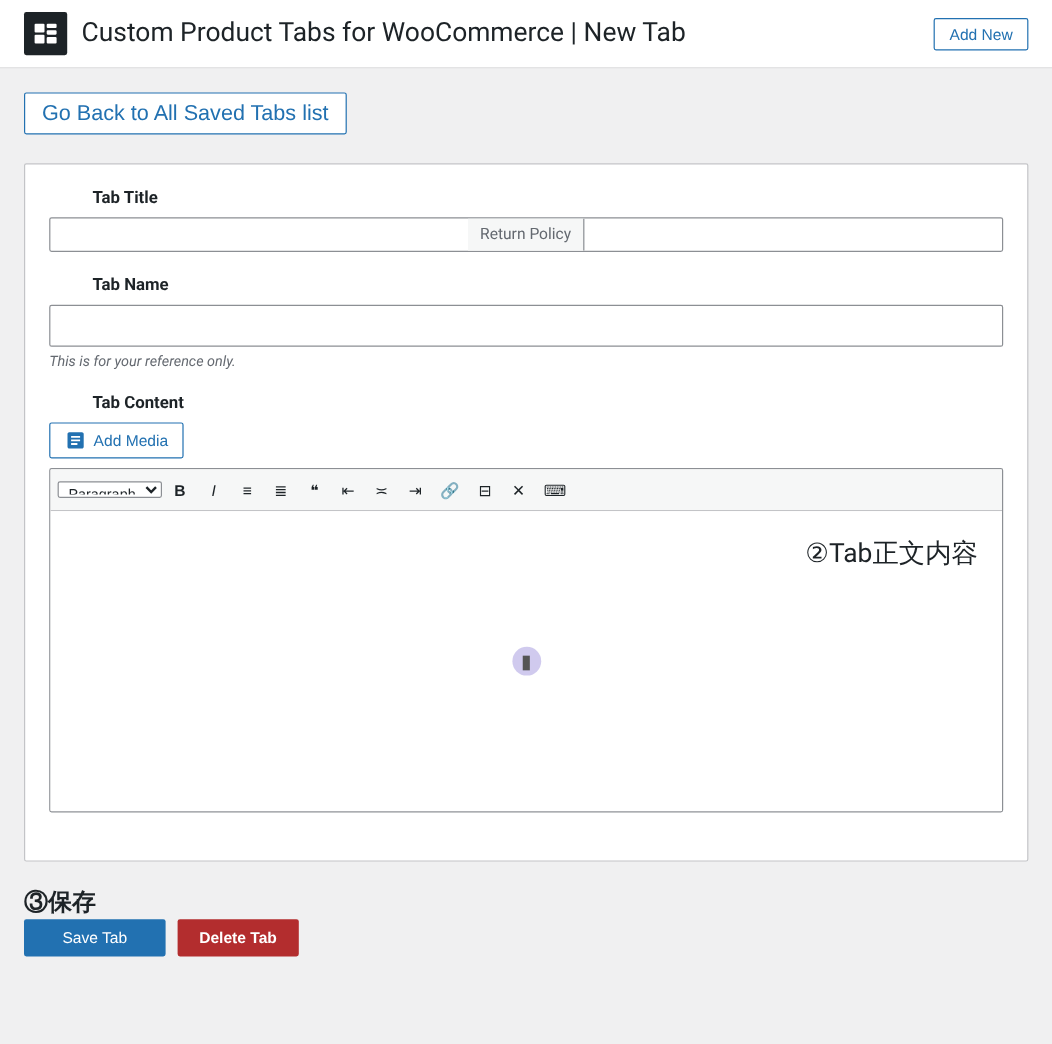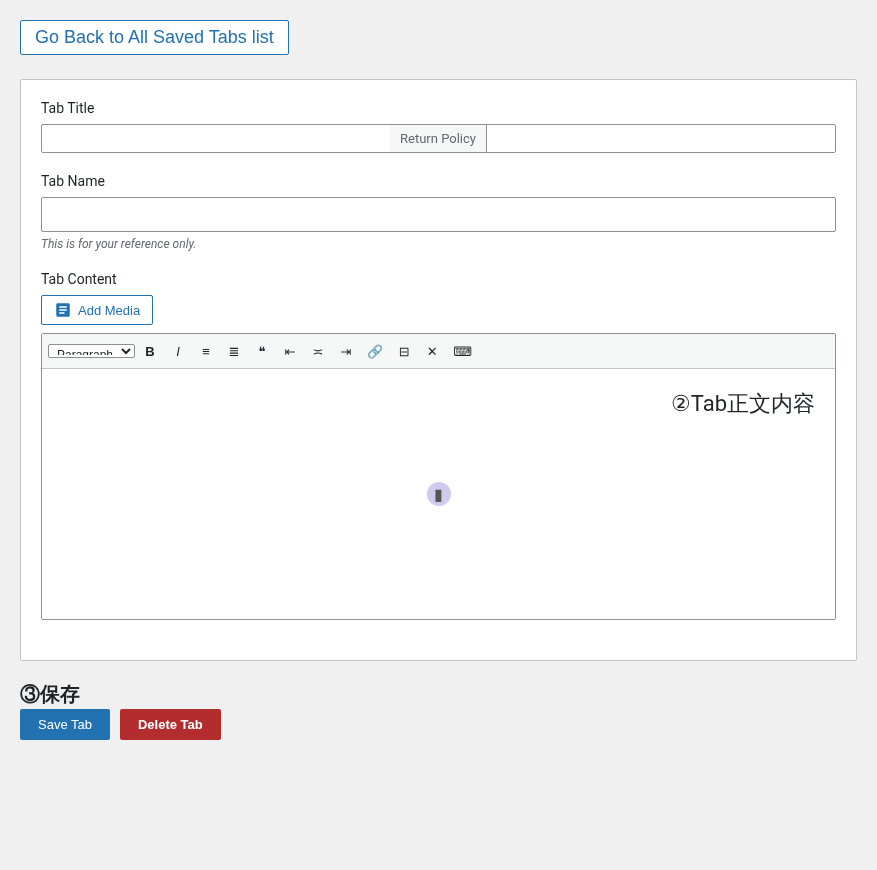--- a/index.html
+++ b/index.html
@@ -78,24 +78,25 @@
       border: 1px solid #c3c4c7;
       border-radius: 2px;
       padding: 20px;
       margin-bottom: 0;
     }
     .field-group {
       margin-bottom: 20px;
     }
     .field-label {
       font-size: 14px;
-      font-weight: 400;
+      font-weight: 700;
       color: #1d2327;
       margin-bottom: 8px;
       display: block;
+      margin-left: 36px;
     }
     .text-input {
       width: 100%;
       border: 1px solid #8c8f94;
       border-radius: 2px;
       padding: 6px 10px;
       font-size: 14px;
       color: #1d2327;
       background: #fff;
       line-height: 1.5;
@@ -233,21 +234,21 @@
     }
     .btn-row {
       display: flex;
       gap: 10px;
       align-items: center;
     }
     .save-tab-btn {
       background: #2271b1;
       color: #fff;
       border: none;
-      padding: 8px 18px;
+      padding: 8px 32px;
       font-size: 13px;
       font-weight: 500;
       border-radius: 2px;
       cursor: pointer;
     }
     .delete-tab-btn {
       background: #b32d2e;
       color: #fff;
       border: none;
       padding: 8px 18px;
@@ -255,20 +256,35 @@
       font-weight: 700;
       border-radius: 2px;
       cursor: pointer;
     }
   </style>
 </head>
 <body>
 
 <div class="page-wrapper">
 
+  <div class="header-bar">
+    <div class="header-left">
+      <div class="plugin-icon">
+        <svg viewBox="0 0 24 24" xmlns="http://www.w3.org/2000/svg">
+          <rect x="2" y="3" width="9" height="8" rx="1"></rect>
+          <rect x="13" y="3" width="9" height="4" rx="1"></rect>
+          <rect x="13" y="9" width="9" height="4" rx="1"></rect>
+          <rect x="2" y="13" width="9" height="8" rx="1"></rect>
+          <rect x="13" y="15" width="9" height="6" rx="1"></rect>
+        </svg>
+      </div>
+      <h1 class="header-title">Custom Product Tabs for WooCommerce | New Tab</h1>
+    </div>
+    <button class="add-new-btn">Add New</button>
+  </div>
 
   <div class="content-area">
 
     
     <button class="back-btn">Go Back to All Saved Tabs list</button>
 
     
     <div class="form-section">
 
       <div class="field-group">

